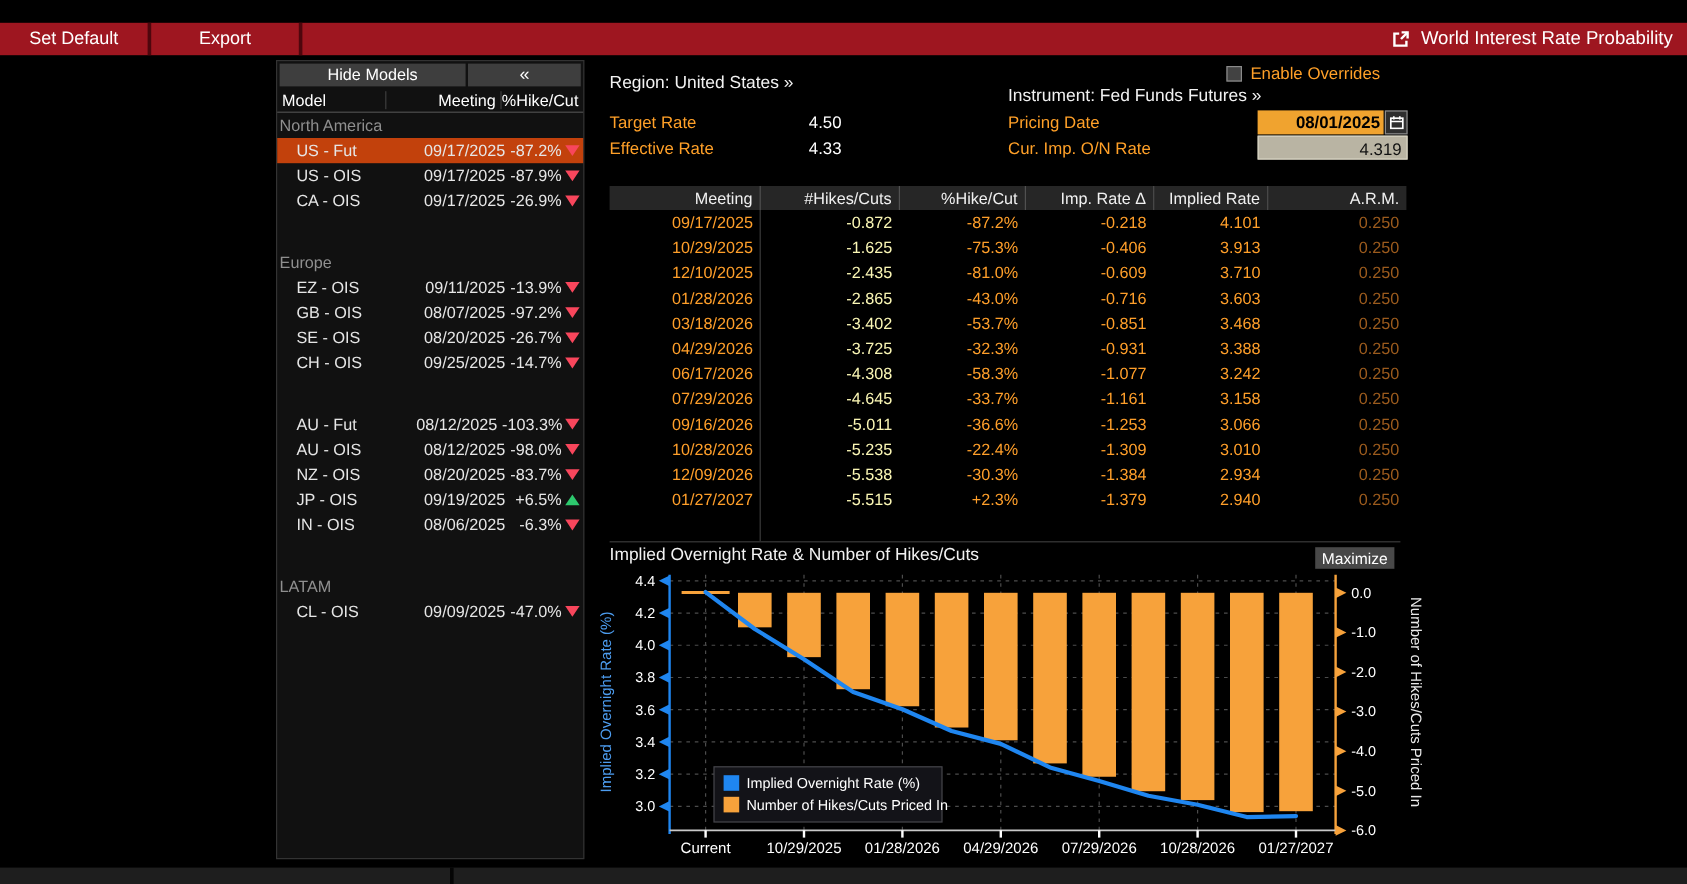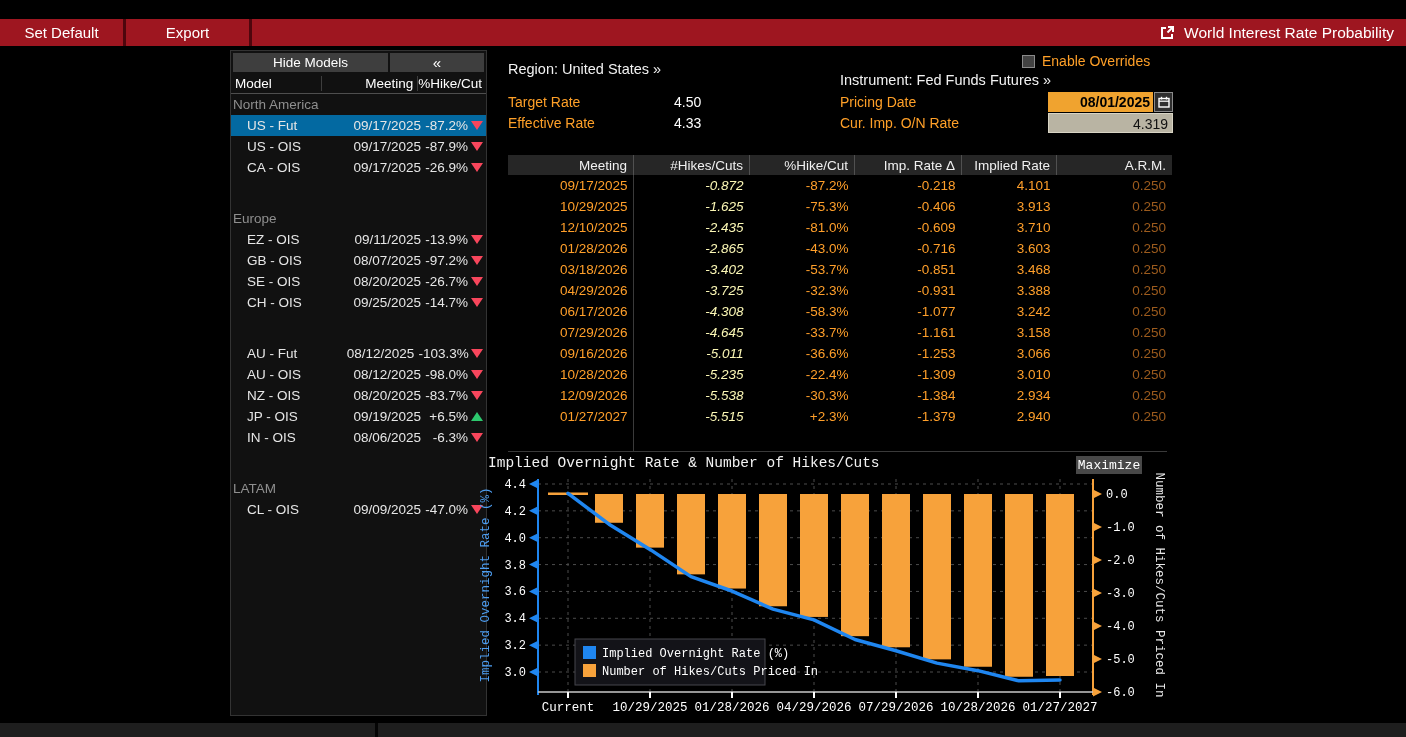--- a/index.html
+++ b/index.html
@@ -21,21 +21,21 @@
   .mp-btn.hide{flex:1 1 auto;}
   .mp-btn.collapse{width:94px;font-size:15px;}
   .mp-header{display:flex;height:20px;align-items:center;border-bottom:1px solid #4e4e4e;color:#fff;}
   .mp-header .h-model{width:92px;padding-left:4px;border-right:1px solid #3e3e3e;}
   .mp-header .h-meeting{width:98px;text-align:right;padding-right:4px;border-right:1px solid #3e3e3e;}
   .mp-header .h-pct{flex:1;text-align:right;padding-right:4px;}
   .mp-list{position:relative;}
   .mp-group{height:21px;line-height:21px;color:#8f8f8f;padding-left:2px;}
   .mp-spacer{height:30px;}
   .mp-row{height:21px;display:flex;align-items:center;color:#e6e6e6;}
-  .mp-row.selected{background:#0369a1;}
+  .mp-row.selected{background:#c2410c;}
   .mp-row .m-name{width:92px;padding-left:16px;box-sizing:border-box;}
   .mp-row .m-meeting{width:98px;text-align:right;padding-right:4px;}
   .mp-row .m-pct{flex:1;text-align:right;}
   .mp-row .m-tri{width:18px;display:flex;justify-content:center;}
   .tri-down{width:0;height:0;border-left:6px solid transparent;border-right:6px solid transparent;border-top:9px solid #f8465c;}
   .tri-up{width:0;height:0;border-left:6px solid transparent;border-right:6px solid transparent;border-bottom:9px solid #2dc96e;}
 
   
   .ov-white{color:#f2f2f2;font-size:14.5px;}
   .ov-label{color:#ffa028;font-size:14px;}
@@ -53,26 +53,26 @@
   table.mt th{background:#262626;color:#f0f0f0;font-weight:normal;height:20px;text-align:right;padding:0 6px 0 0;}
   table.mt th + th{border-left:1px solid #505050;}
   table.mt td{height:21px;text-align:right;padding:0 6px 0 0;}
   table.mt th:nth-child(1),table.mt td:nth-child(1){width:119px;}
   table.mt th:nth-child(2),table.mt td:nth-child(2){width:109px;}
   table.mt th:nth-child(3),table.mt td:nth-child(3){width:98px;}
   table.mt th:nth-child(4),table.mt td:nth-child(4){width:100px;}
   table.mt th:nth-child(5),table.mt td:nth-child(5){width:88px;}
   table.mt th:nth-child(6),table.mt td:nth-child(6){width:109px;}
   table.mt td:nth-child(1){color:#ff9f2a;}
-  table.mt td:nth-child(2){color:#fbf7b5;font-style:italic;}
+  table.mt td:nth-child(2){color:#fbf7b5;}
   table.mt td:nth-child(3),table.mt td:nth-child(4),table.mt td:nth-child(5){color:#ff9f2a;}
   table.mt td:nth-child(6){color:#9c5b1d;}
 
   
-  .chart{position:absolute;left:475px;top:455px;width:700px;height:270px;font-family:Liberation Mono, monospace;}
+  .chart{position:absolute;left:495px;top:455px;width:700px;height:270px;}
   .chart-title{position:absolute;left:13px;top:0;color:#f2f2f2;font-size:14.5px;}
   .maximize-btn{position:absolute;left:601px;top:1px;width:66px;height:18px;background:#484848;color:#fff;font-size:13px;
                 display:flex;align-items:center;justify-content:center;}
   .chart svg{position:absolute;left:0;top:0;}
   .grid{stroke:#4c4c4c;stroke-dasharray:3 4;stroke-width:1;}
   .tickL{fill:#fff;font-size:12px;text-anchor:end;}
   .tickR{fill:#fff;font-size:12px;}
   .xlab{fill:#fff;font-size:12.5px;text-anchor:middle;}
   .atitleL{fill:#4d9df0;font-size:12.5px;text-anchor:middle;}
   .atitleR{fill:#e8e8e8;font-size:12.5px;text-anchor:middle;}

